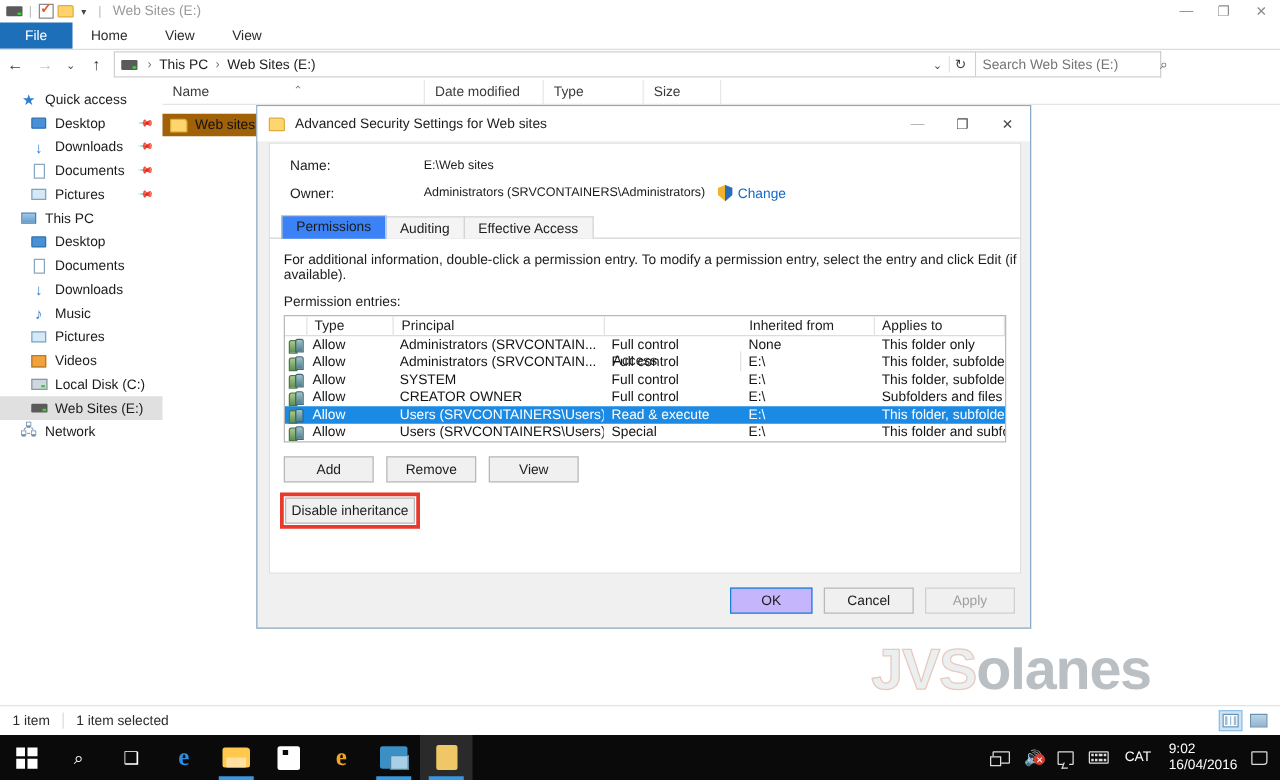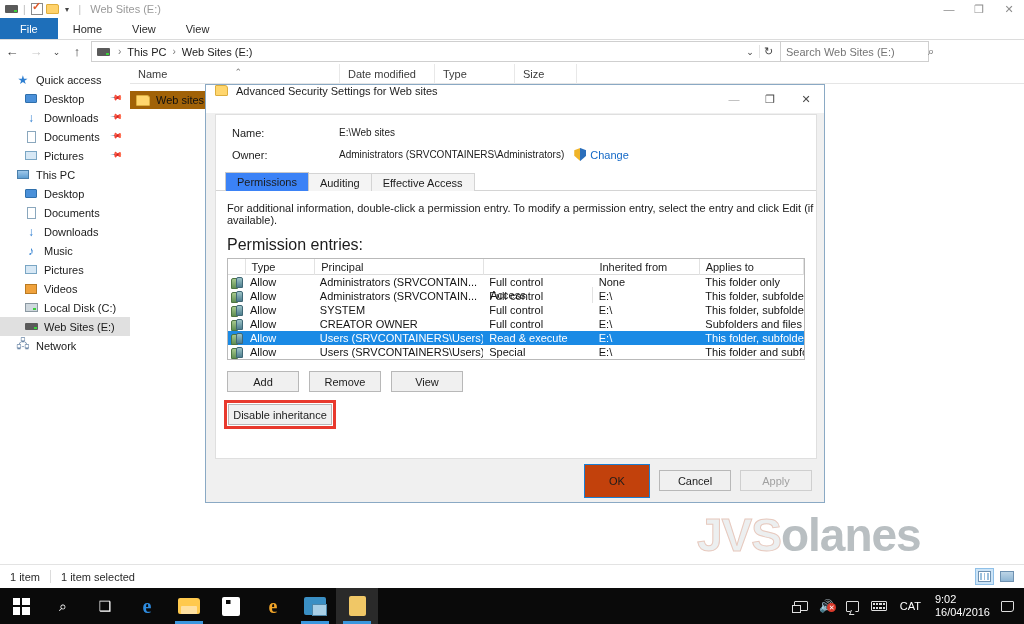--- a/index.html
+++ b/index.html
@@ -125,21 +125,21 @@
     color: #b9bfc2; letter-spacing: -1px; font-family: "Liberation Sans", sans-serif;
     white-space: nowrap;
   }
   .watermark .wm-jvs { color: #eceff0; -webkit-text-stroke: 1px #e7c9be; }
 
   
   .dialog {
     position: absolute; left: 205px; top: 84px; width: 620px; height: 419px;
     background: #f0f0f0; border: 1px solid #8aa9c4; box-shadow: 0 0 0 0 rgba(0,0,0,0);
   }
-  .dlg-title { height: 28px; background: #ffffff; display: flex; align-items: flex-start; padding-left: 9px; }
+  .dlg-title { height: 28px; background: #ffffff; display: flex; align-items: center; padding-left: 9px; }
   .dlg-folder-ico { width: 13px; height: 11px; background: #ffd66e; border: 1px solid #dcae3e; border-radius: 1px 3px 1px 1px; }
   .dlg-title-text { margin-left: 8px; font-size: 11px; color: #1c1c1c; }
   .dlg-ctrls { margin-left: auto; display: flex; height: 28px; }
   .dlg-btn { width: 36px; display: flex; align-items: center; justify-content: center; color: #4a4a4a; font-size: 11px; }
   .dlg-btn.dim { color: #b0b0b0; }
 
   .dlg-inner {
     position: absolute; top: 29px; left: 9px; width: 602px; height: 345px;
     background: #fff; border: 1px solid #dfdfdf;
   }
@@ -156,21 +156,21 @@
   .tabs { display: flex; margin: 9px 0 0 9px; height: 19px; align-items: flex-end; }
   .tab {
     height: 18px; padding: 0 11px; font-size: 11px; color: #1c1c1c;
     border: 1px solid #d4d4d4; border-bottom: none; background: #f4f4f4;
     display: flex; align-items: center; margin-right: -1px;
   }
   .tab.active { background: #3b82f6; border-color: #c8c8c8; height: 19px; position: relative; z-index: 2; }
   .tabstrip-line { height: 1px; background: #d4d4d4; margin-top: -1px; }
 
   .dlg-text { font-size: 11px; color: #1c1c1c; margin: 11px 0 0 11px; }
-  .dlg-sub { font-size: 16px; color: #1c1c1c; margin: 10px 0 4px 11px; }
+  .dlg-sub { font-size: 11px; color: #1c1c1c; margin: 10px 0 4px 11px; }
 
   .grid { margin: 0 0 0 11px; width: 578px; height: 102px; border: 1px solid #b9b9b9; background: #fff; overflow: hidden; }
   .grid-head { display: flex; height: 16px; border-bottom: 1px solid #dcdcdc; font-size: 11px; color: #1c1c1c; }
   .gh { padding-left: 6px; line-height: 16px; border-right: 1px solid #e2e2e2; height: 16px; }
   .grid-row { display: flex; height: 14px; align-items: center; font-size: 11px; color: #141414; }
   .grid-row.selected { background: #1a8ae5; color: #fff; }
   .gc { padding-left: 6px; overflow: hidden; white-space: nowrap; }
   .usr-ico {
     width: 13px; height: 11px; margin-left: 3px; flex: 0 0 13px; position: relative;
     background: transparent;
@@ -193,21 +193,21 @@
     display: inline-block; border: 3px solid #e8392d; margin: 8px 0 0 8px; padding: 1px;
   }
   .cb-row { display: flex; align-items: center; margin: 11px 0 0 12px; }
   .cb { width: 11px; height: 11px; border: 1px solid #767676; background: #fff; }
   .cb-label { font-size: 11px; color: #1c1c1c; margin-left: 6px; }
 
   .dlg-footer {
     position: absolute; bottom: 0; left: 0; width: 618px; height: 43px;
     display: flex; align-items: center; justify-content: flex-end; gap: 9px; padding-right: 12px;
   }
-  .btn-ok { min-width: 66px; height: 34px; border: 1px solid #1a7fd4; background: #c2410c; }
+  .btn-ok { min-width: 66px; height: 21px; border: 1px solid #1a7fd4; background: #c4b5fd; }
   .btn-apply { color: #a0a0a0; border-color: #cfcfcf; background: #f0f0f0; }
 
   
   .taskbar {
     position: absolute; bottom: 0; left: 0; width: 1024px; height: 36px; background: #0a0a0a;
     display: flex; align-items: center;
   }
   .tb-item { width: 42px; height: 36px; display: flex; align-items: center; justify-content: center; position: relative; }
   .tb-item.active { background: #2a2a2a; }
   .tb-item.underline::after { content: ""; position: absolute; bottom: 0; left: 7px; width: 28px; height: 3px; background: #3a96dd; }

